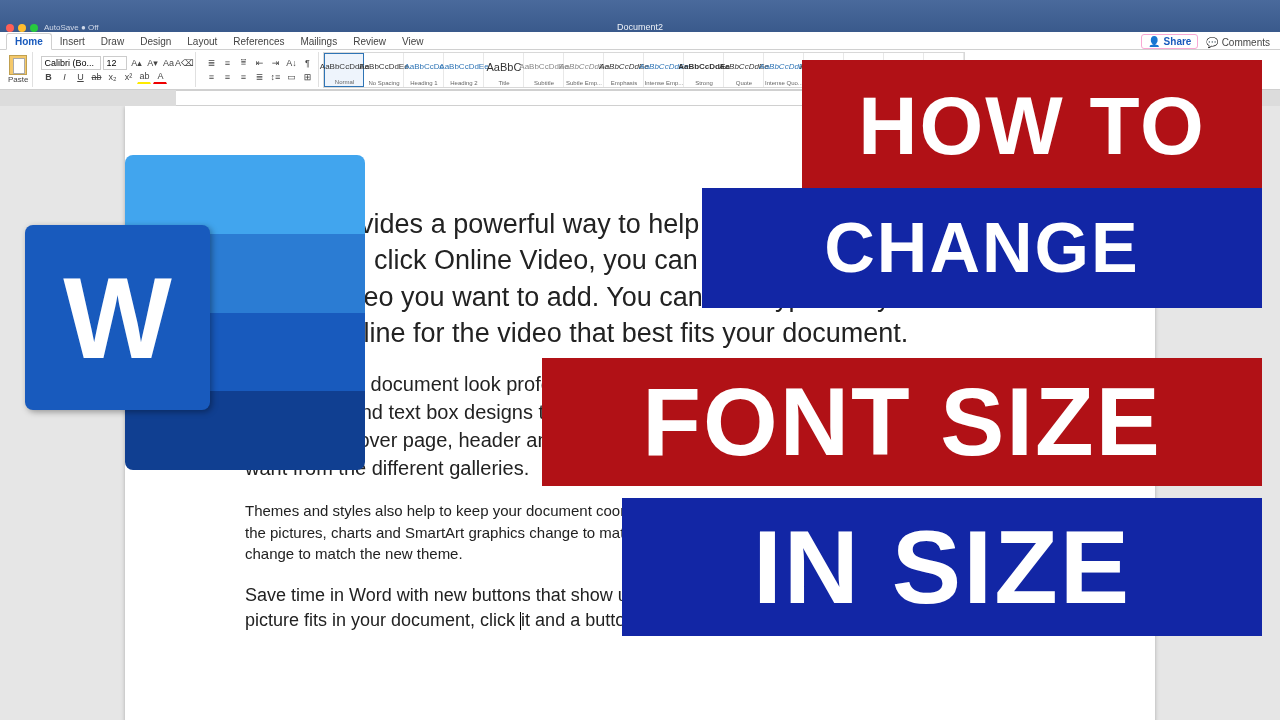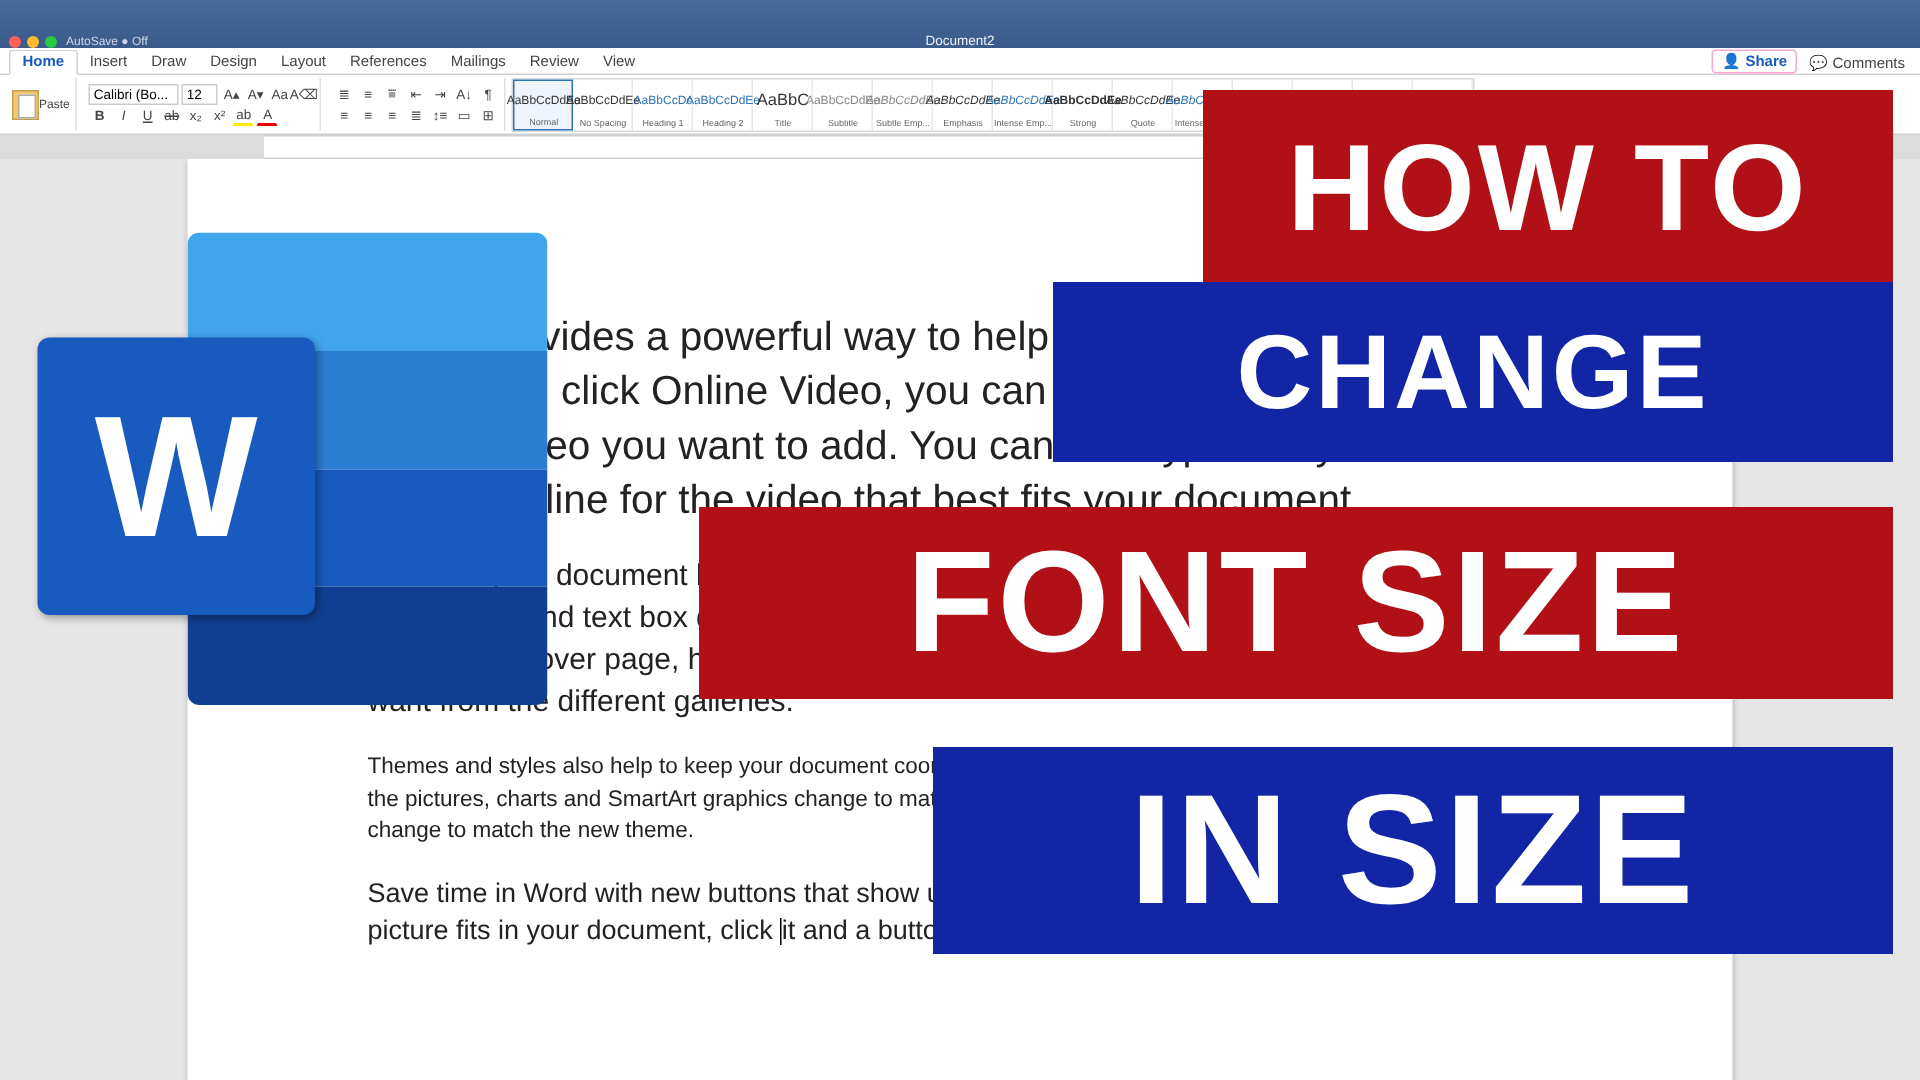--- a/index.html
+++ b/index.html
@@ -17,21 +17,21 @@
   .tabs-row { height: 18px; background: #fff; display: flex; align-items: flex-end; padding: 0 6px; border-bottom: 1px solid #d0d0d0; position: relative; }
   .tab { font-size: 10px; padding: 2px 8px; color: #444; cursor: pointer; }
   .tab.active { background: #fff; border: 1px solid #d0d0d0; border-bottom: 1px solid #fff; border-radius: 3px 3px 0 0; margin-bottom: -1px; color: #185abd; font-weight: 600; }
   .tabs-spacer { flex: 1; }
   .share-btn { font-size: 10px; color: #185abd; padding: 1px 6px; border: 1px solid #f9a8d4; border-radius: 3px; margin-right: 4px; font-weight: bold; }
   .comments-btn { font-size: 10px; color: #444; padding: 1px 4px; }
 
   
   .ribbon { height: 40px; background: #fff; display: flex; align-items: center; padding: 2px 4px; border-bottom: 1px solid #d0d0d0; gap: 4px; overflow: hidden; }
   .rg { display: flex; flex-direction: column; align-items: center; border-right: 1px solid #e0e0e0; padding: 0 4px; height: 100%; justify-content: center; }
-  .paste-btn { display: flex; flex-direction: row; align-items: center; font-size: 8px; color: #444; }
+  .paste-btn { display: flex; flex-direction: column; align-items: center; font-size: 8px; color: #444; }
   .paste-ico { width: 18px; height: 20px; background: #f4c86a; border: 1px solid #c0a050; position: relative; }
   .paste-ico::after { content: ''; position: absolute; top: 2px; left: 3px; width: 10px; height: 14px; background: #fff; border: 1px solid #aaa; }
   .font-row { display: flex; align-items: center; gap: 2px; }
   .font-sel { font-size: 9px; border: 1px solid #ccc; padding: 0 2px; height: 14px; }
   .font-sel.w1 { width: 60px; } .font-sel.w2 { width: 24px; }
   .mini { width: 14px; height: 14px; border: 1px solid transparent; display: inline-flex; align-items: center; justify-content: center; font-size: 9px; color: #444; }
   .b { font-weight: bold; } .i { font-style: italic; } .u { text-decoration: underline; } .s { text-decoration: line-through; }
   .color-bar { border-bottom: 2px solid #e00; padding-bottom: 1px; }
 
   
@@ -68,21 +68,21 @@
   .lb4 { background: #103f91; height: 25%; }
   .logo-front { position: absolute; left: 0; top: 70px; width: 185px; height: 185px; background: #185abd; border-radius: 8px; display: flex; align-items: center; justify-content: center; box-shadow: 2px 2px 6px rgba(0,0,0,.35); }
   .logo-w { color: #fff; font-size: 115px; font-weight: bold; font-family: "Segoe UI", sans-serif; }
 
   
   .ov { position: absolute; right: 18px; color: #fff; font-family: Impact, "Arial Black", sans-serif; font-weight: 900; text-align: center; letter-spacing: 2px; line-height: 1; display: flex; align-items: center; justify-content: center; padding: 4px 14px; }
   .ov-red { background: #b11116; }
   .ov-blue { background: #1226a5; }
   .ov1 { top: 60px;  height: 132px; font-size: 82px; width: 460px; }
   .ov2 { top: 188px; height: 120px; font-size: 70px; width: 560px; }
-  .ov3 { top: 338px; height: 128px; font-size: 96px; width: 796px; }
+  .ov3 { top: 358px; height: 128px; font-size: 96px; width: 720px; }
   .ov4 { top: 498px; height: 138px; font-size: 104px; width: 640px; }
 </style>
 </head>
 <body>
 
 <div class="titlebar">
   <div class="traffic">
     <div class="tl red"></div>
     <div class="tl yellow"></div>
     <div class="tl green"></div>

